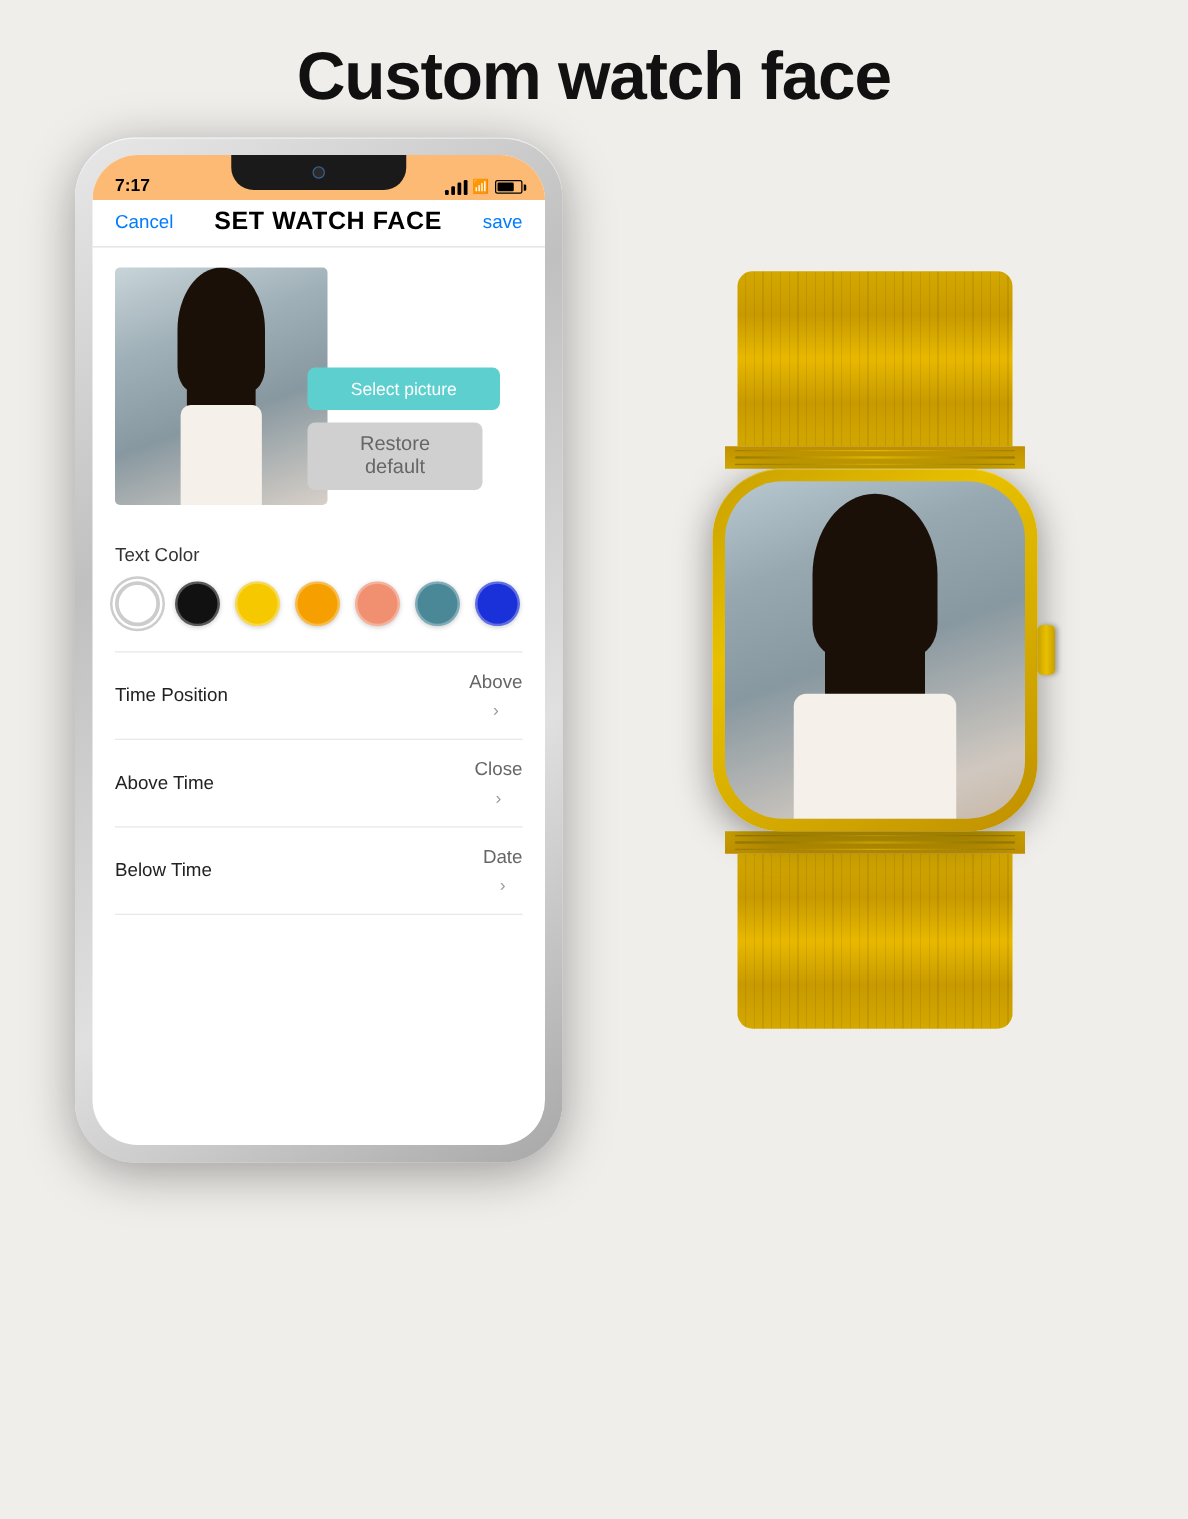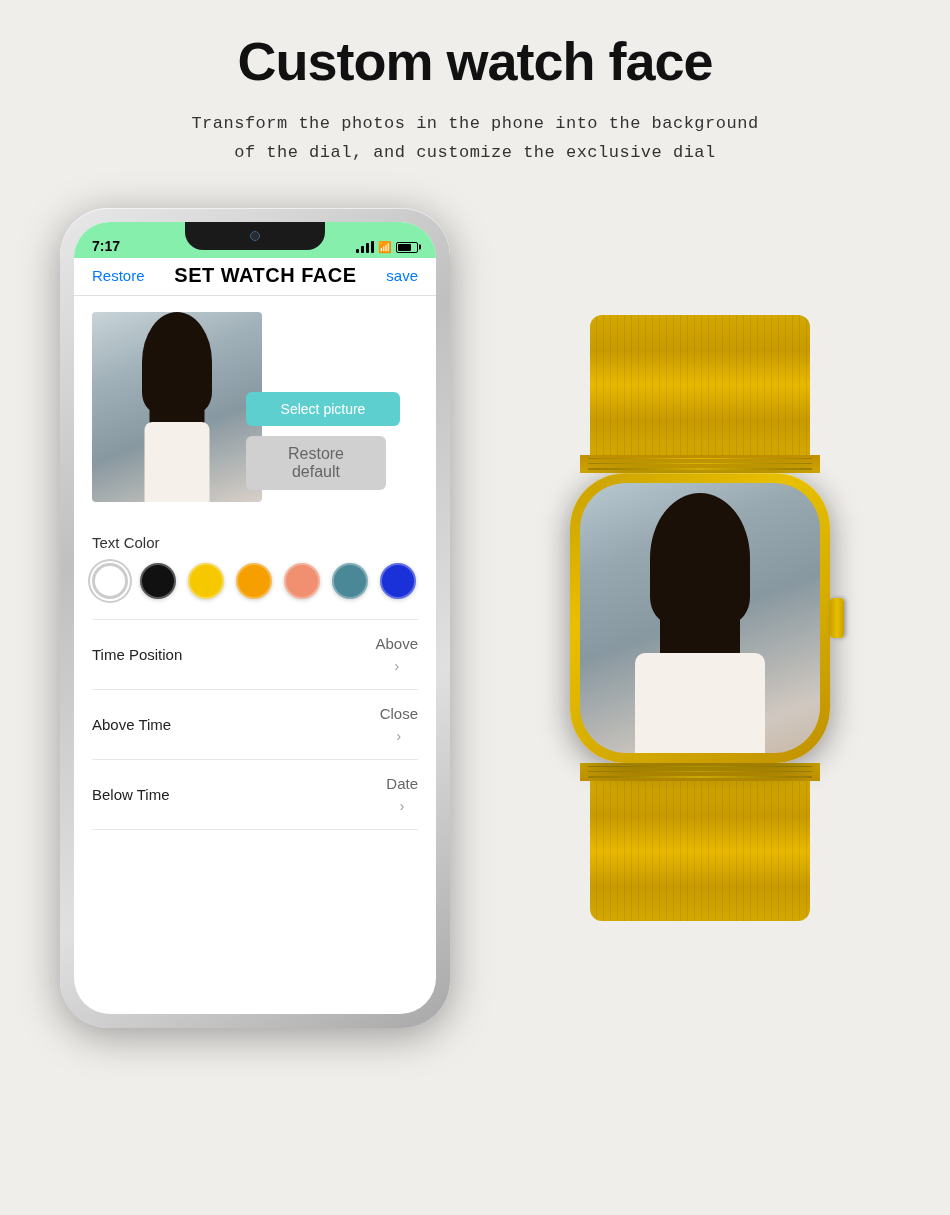--- a/index.html
+++ b/index.html
@@ -96,21 +96,21 @@
       border-radius: 50%;
       border: 1px solid #3a6090;
     }
 
     .phone-status-bar {
       height: 36px;
       display: flex;
       align-items: flex-end;
       padding: 0 18px 4px;
       justify-content: space-between;
-      background: #86efac;
+      background: #fdba74;
       position: relative;
       z-index: 5;
     }
 
     .status-time {
       font-size: 14px;
       font-weight: 700;
       color: #000;
       font-family: Arial, sans-serif;
     }
@@ -492,24 +492,20 @@
         rgba(0,0,0,0.08) 6px,
         rgba(0,0,0,0.08) 7px
       );
     }
   </style>
 </head>
 <body>
 
 <div class="page-container">
   <h1 class="main-title">Custom watch face</h1>
-  <p class="subtitle">
-    <span>Transform the photos in the phone into the background</span><br>
-    <span>of the dial, and customize the exclusive dial</span>
-  </p>
 
   <div class="devices-row">
 
     <div class="phone-outer">
       <div class="phone-inner">
         <div class="phone-notch">
           <div class="notch-camera"></div>
         </div>
 
         <div class="phone-status-bar">
@@ -522,21 +518,21 @@
               <div class="signal-bar" style="height:12px"></div>
             </div>
             <span class="wifi-icon">📶</span>
             <div class="battery-icon">
               <div class="battery-fill"></div>
             </div>
           </div>
         </div>
 
         <div class="app-header">
-          <span class="header-cancel">Restore</span>
+          <span class="header-cancel">Cancel</span>
           <span class="header-title">SET WATCH FACE</span>
           <span class="header-save">save</span>
         </div>
 
         <div class="app-content">
           <div style="display:flex; gap:16px; position:relative; margin-bottom:16px;">
 
             <div class="photo-preview">
               <div class="figure-hair-long"></div>
               <div class="figure-hair"></div>

